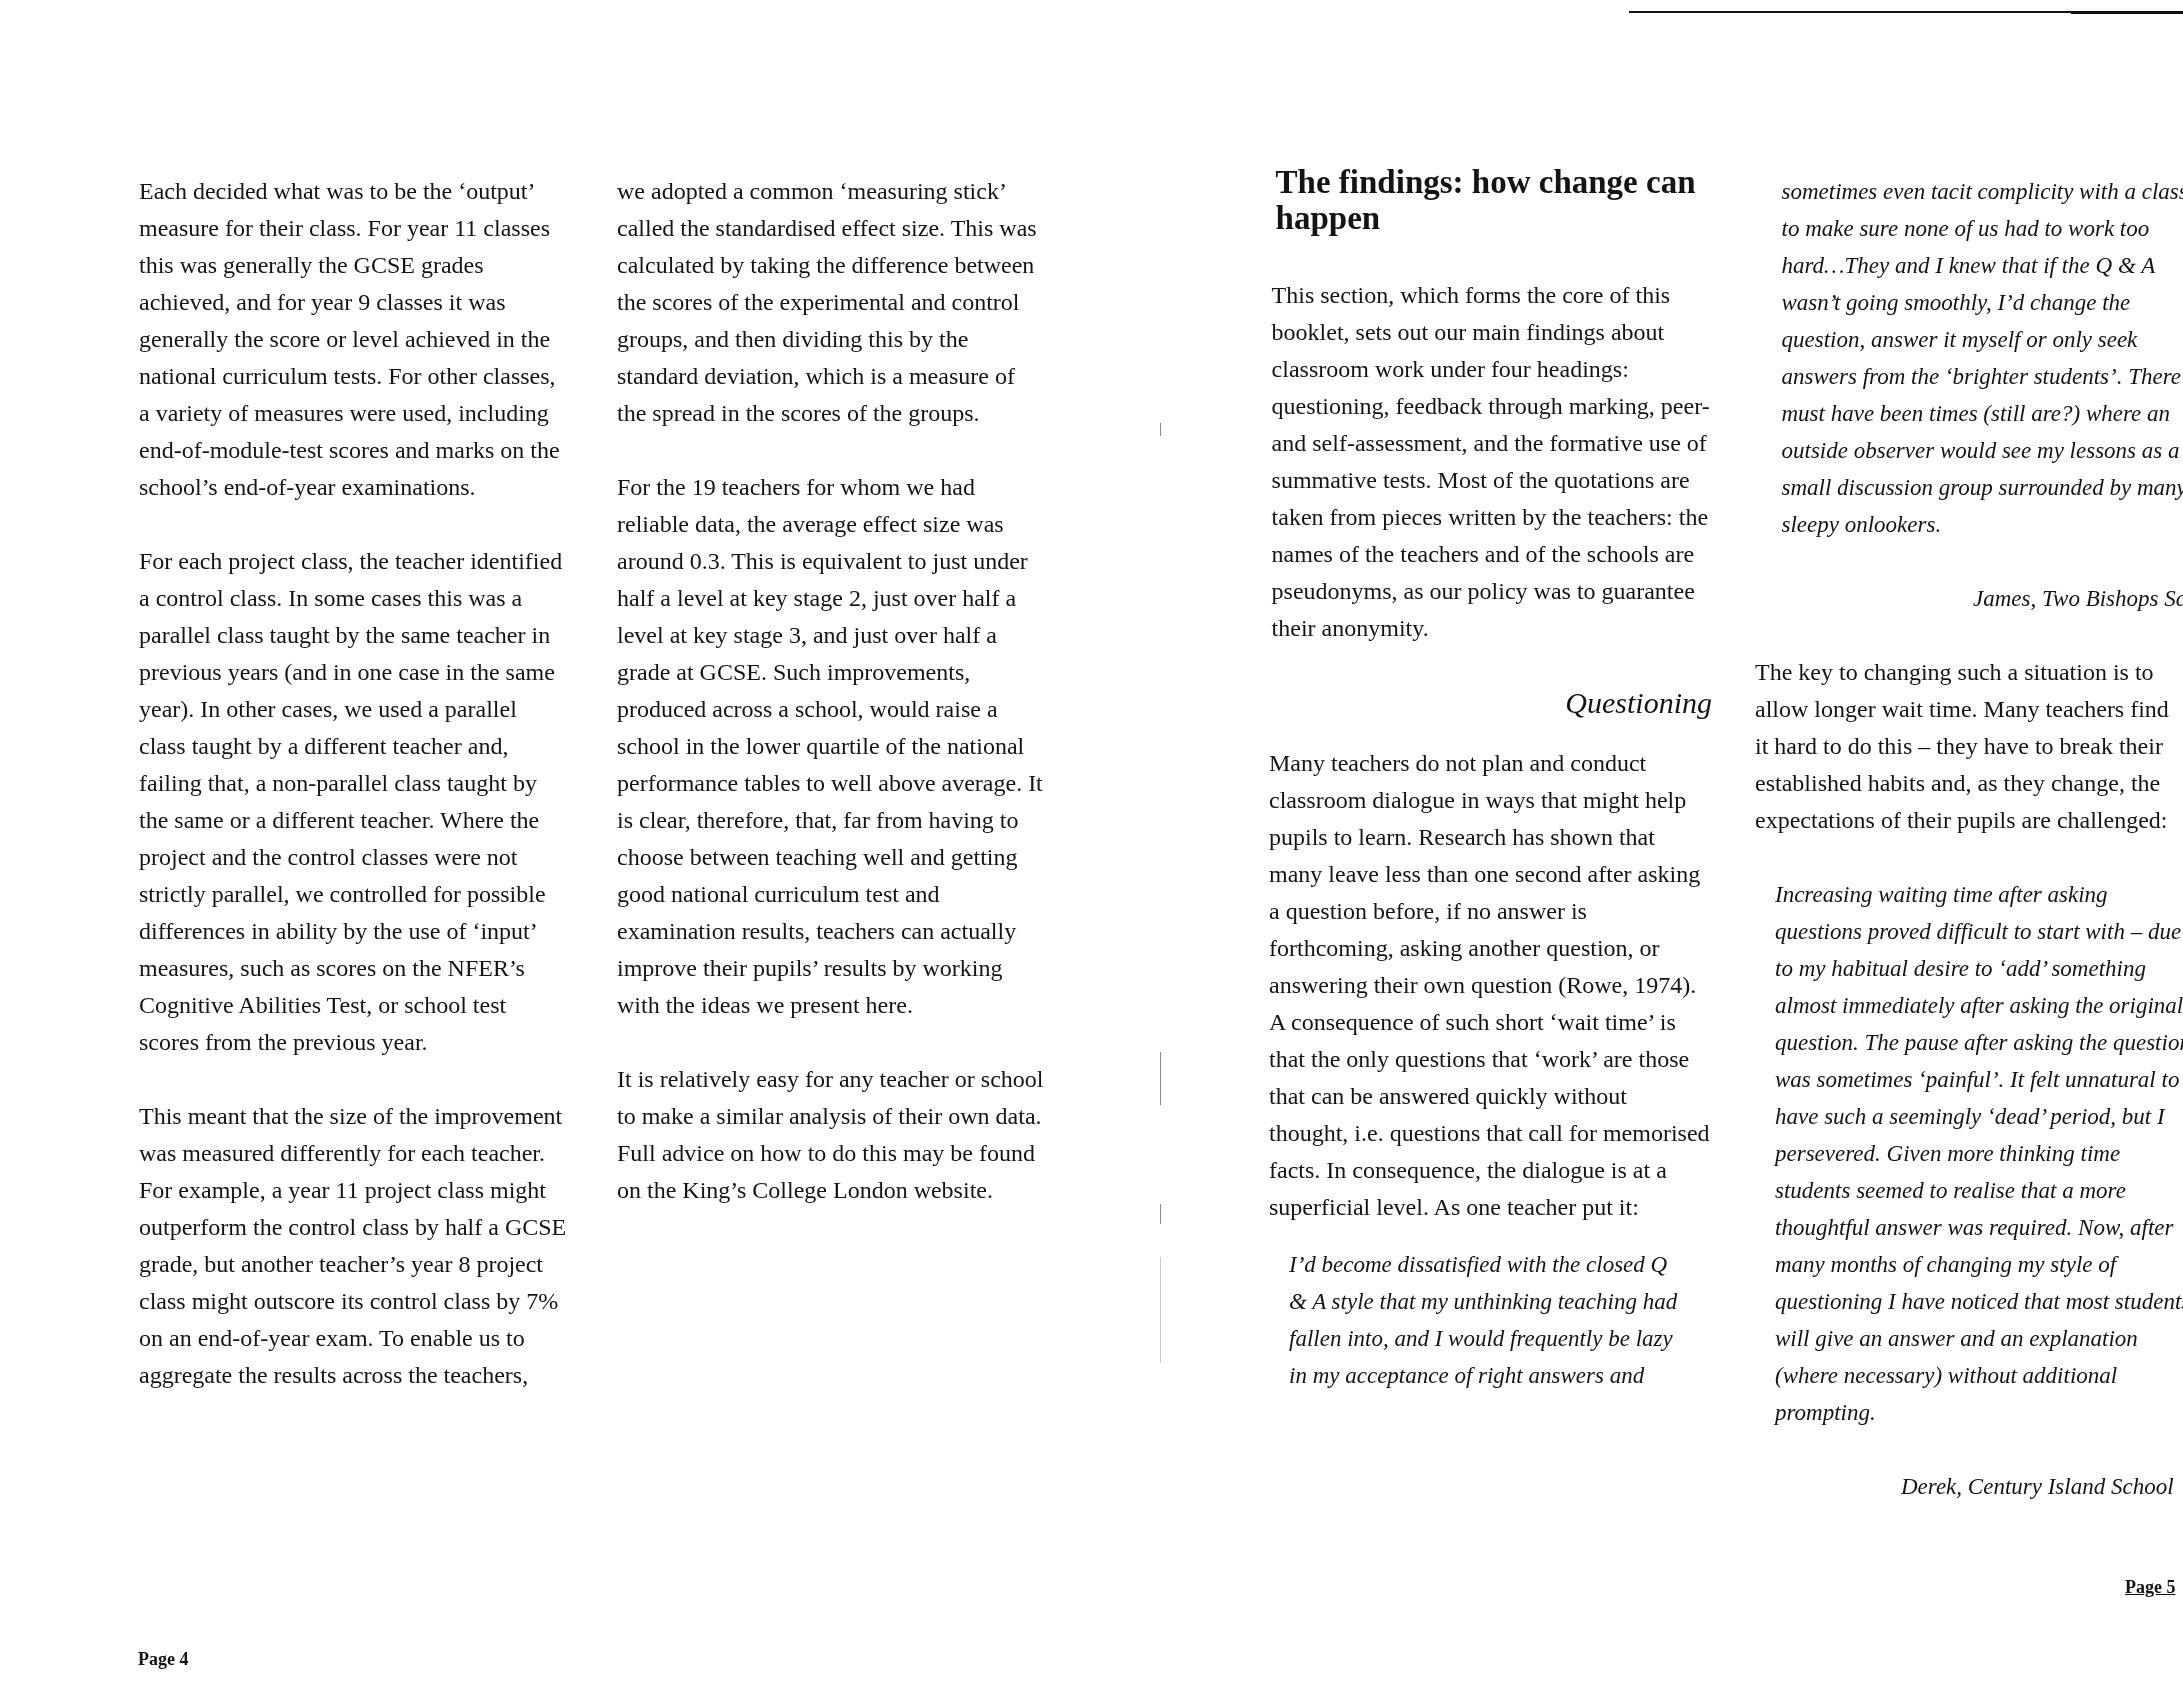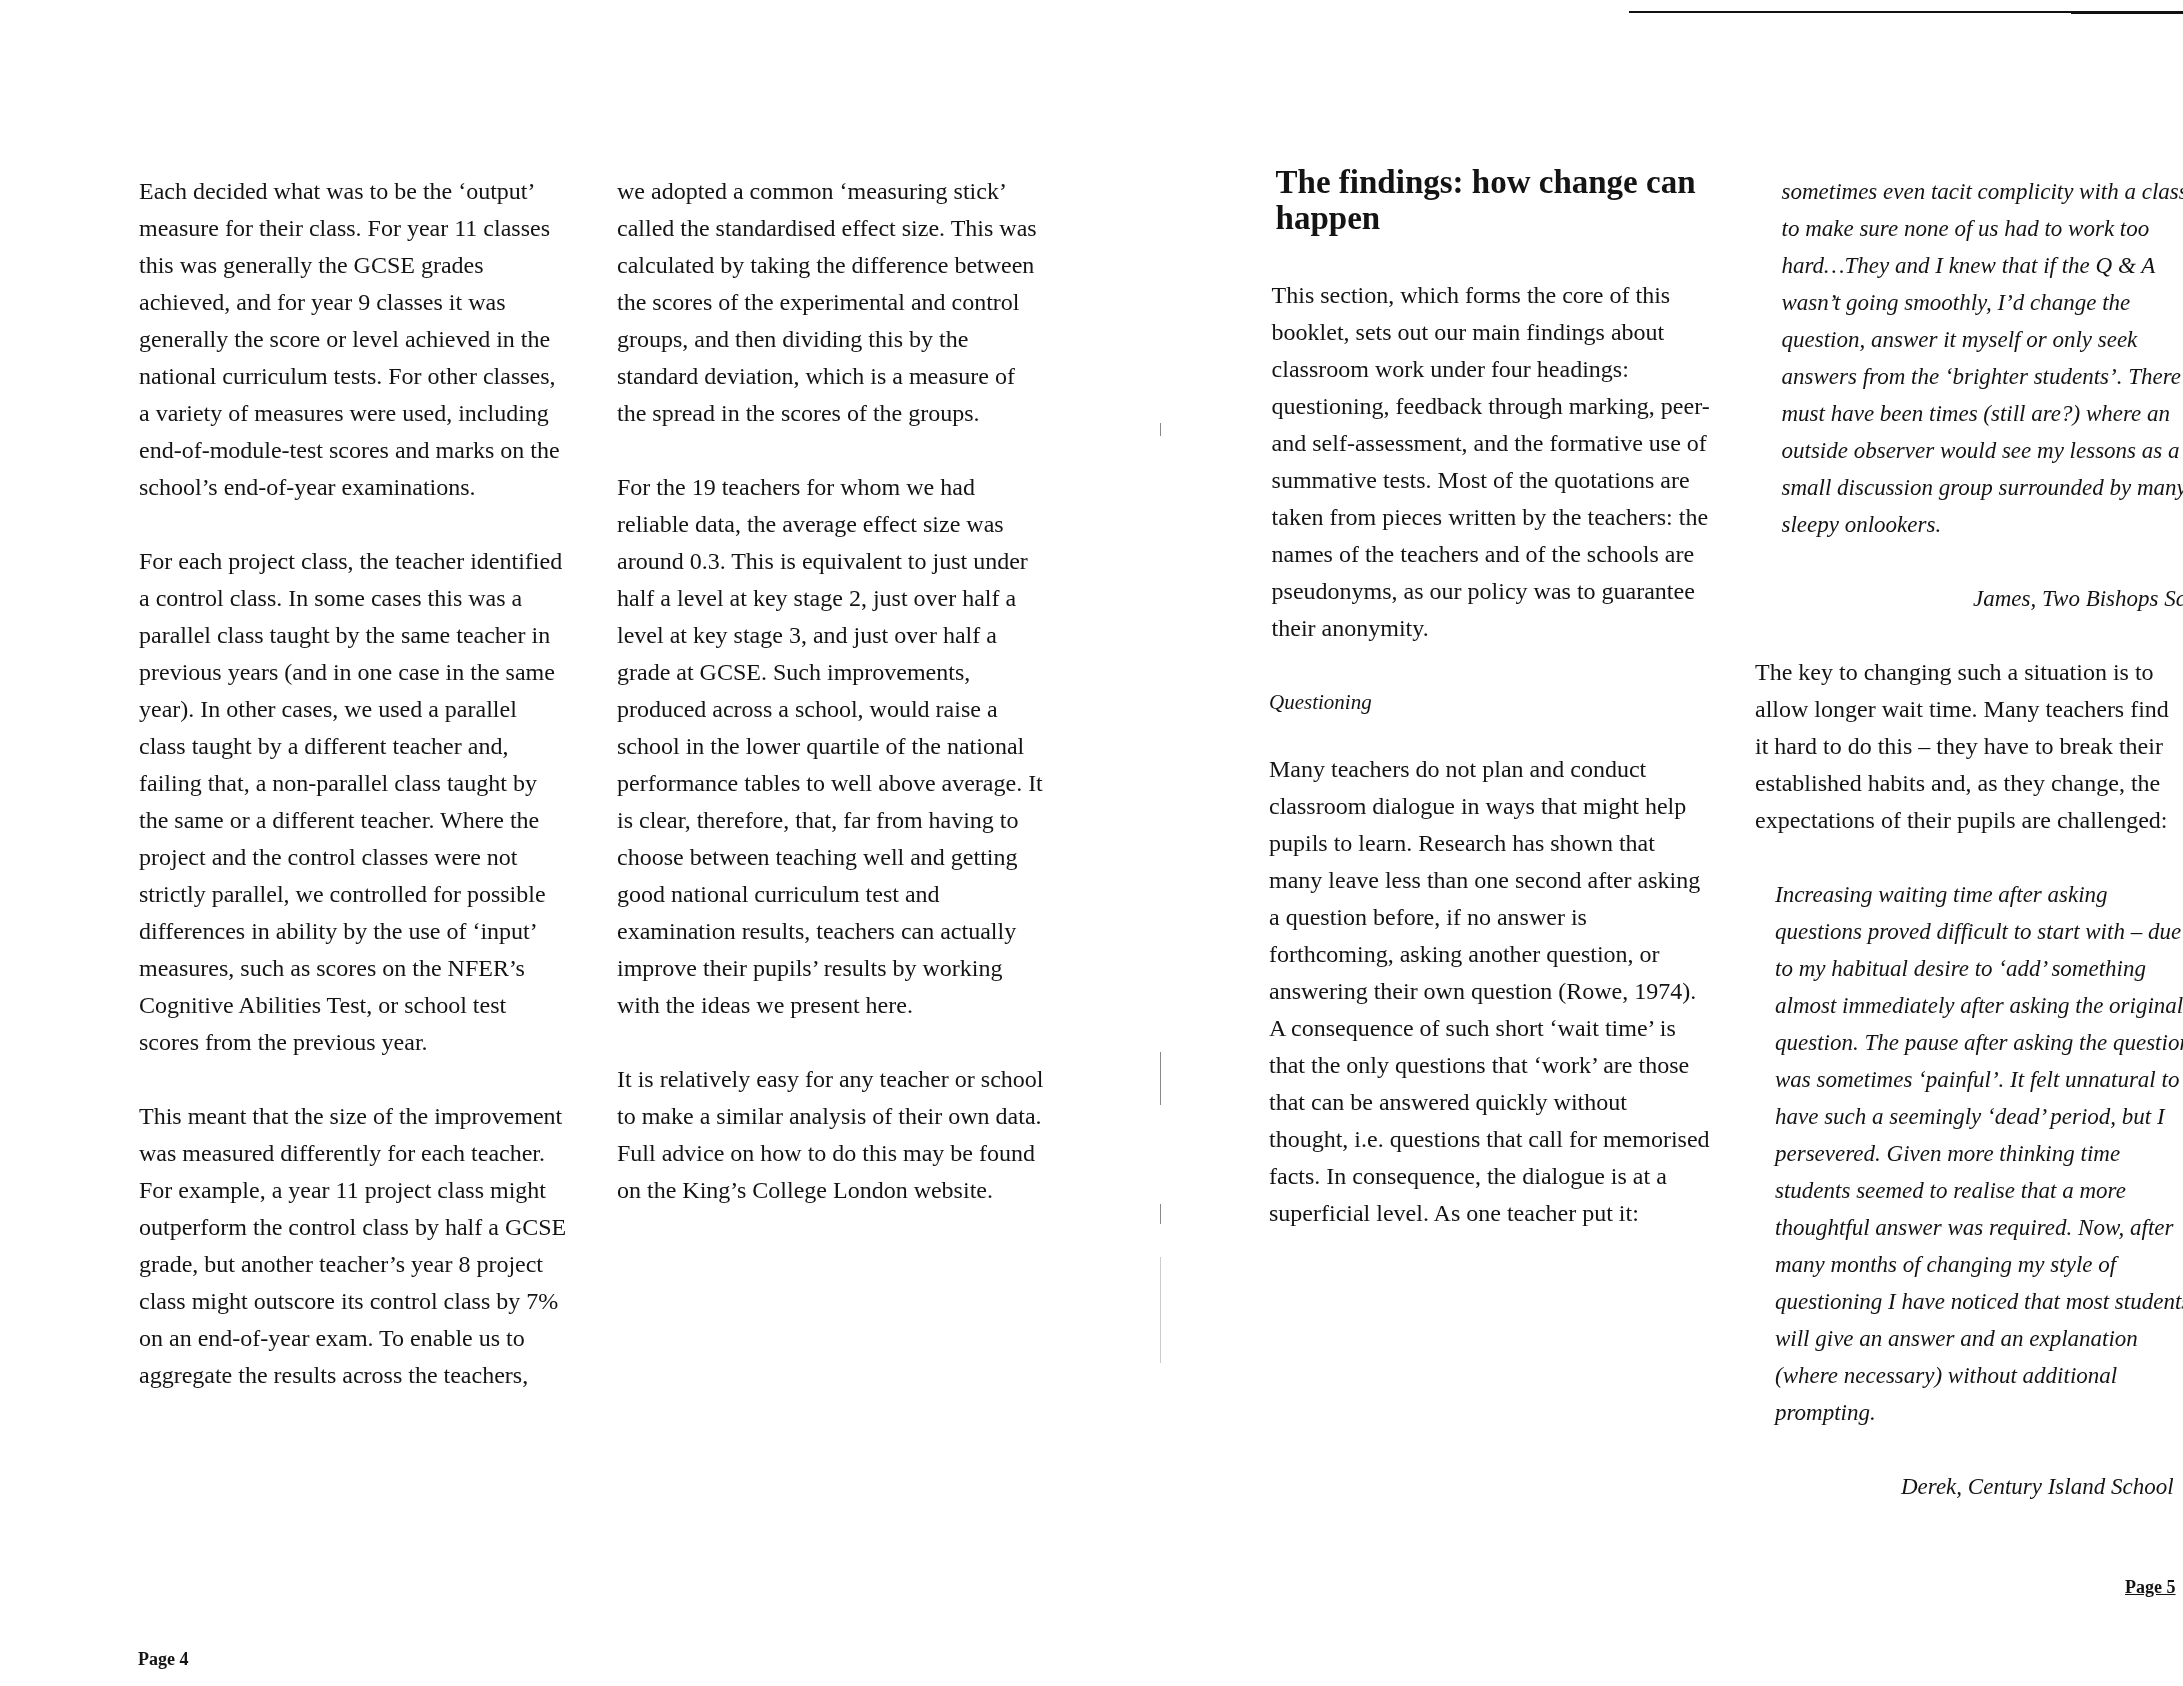--- a/index.html
+++ b/index.html
@@ -45,25 +45,26 @@
     .col3 { left: 1269px; width: 443px; top: 164px; }
     .col4 { left: 1755px; width: 463px; top: 157px; }
 
     .heading-main {
       font-size: 33px;
       line-height: 36px;
       margin: 0 0 41px 6.6px;
       font-weight: bold;
     }
     .heading-sub {
-      font-size: 21px;
+      font-size: 30px;
       line-height: 37px;
       font-style: italic;
       font-weight: normal;
-      margin: 0 0 30px 0;
+      margin: 0 0 24px 0;
+      text-align: right;
     }
     .quote {
       font-style: italic;
       font-size: 23px;
       line-height: 37px;
       margin: 0;
     }
     .col3 .quote {
       margin-left: 20px;
       margin-top: 0;
@@ -125,20 +126,21 @@
 <div class="gutter-mark" style="top:423px;height:13.2px;"></div>
 <div class="gutter-mark" style="top:1052px;height:53px;"></div>
 <div class="gutter-mark" style="top:1204px;height:20px;"></div>
 <div class="gutter-mark" style="top:1257px;height:106px;background:#ccc;width:0.7px;"></div>
 
 <div class="col col3">
   <h1 class="heading-main">The findings: how change can happen</h1>
   <p style="margin-left:2.6px;">This section, which forms the core of this booklet, sets out our main findings about classroom work under four headings: questioning, feedback through marking, peer- and self-assessment, and the formative use of summative tests. Most of the quotations are taken from pieces written by the teachers: the names of the teachers and of the schools are pseudonyms, as our policy was to guarantee their anonymity.</p>
   <h2 class="heading-sub">Questioning</h2>
   <p style="margin-bottom:20px;">Many teachers do not plan and conduct classroom dialogue in ways that might help pupils to learn. Research has shown that many leave less than one second after asking a question before, if no answer is forthcoming, asking another question, or answering their own question (Rowe, 1974). A consequence of such short ‘wait time’ is that the only questions that ‘work’ are those that can be answered quickly without thought, i.e. questions that call for memorised facts. In consequence, the dialogue is at a superficial level. As one teacher put it:</p>
+  <p class="quote" style="width:397px;">I’d become dissatisfied with the closed Q &amp; A style that my unthinking teaching had fallen into, and I would frequently be lazy in my acceptance of right answers and</p>
 </div>
 
 <div class="col col4">
   <p class="quote first">sometimes even tacit complicity with a class to make sure none of us had to work too hard…They and I knew that if the Q &amp; A wasn’t going smoothly, I’d change the question, answer it myself or only seek answers from the ‘brighter students’. There must have been times (still are?) where an outside observer would see my lessons as a small discussion group surrounded by many sleepy onlookers.</p>
   <p class="attribution" style="margin-left:218px;text-align:left;">James, Two Bishops School</p>
   <p class="body-para">The key to changing such a situation is to allow longer wait time. Many teachers find it hard to do this – they have to break their established habits and, as they change, the expectations of their pupils are challenged:</p>
   <p class="quote">Increasing waiting time after asking questions proved difficult to start with – due to my habitual desire to ‘add’ something almost immediately after asking the original question. The pause after asking the question was sometimes ‘painful’. It felt unnatural to have such a seemingly ‘dead’ period, but I persevered. Given more thinking time students seemed to realise that a more thoughtful answer was required. Now, after many months of changing my style of questioning I have noticed that most students will give an answer and an explanation (where necessary) without additional prompting.</p>
   <p class="attribution" style="margin-left:146px;text-align:left;">Derek, Century Island School</p>
 </div>
 

